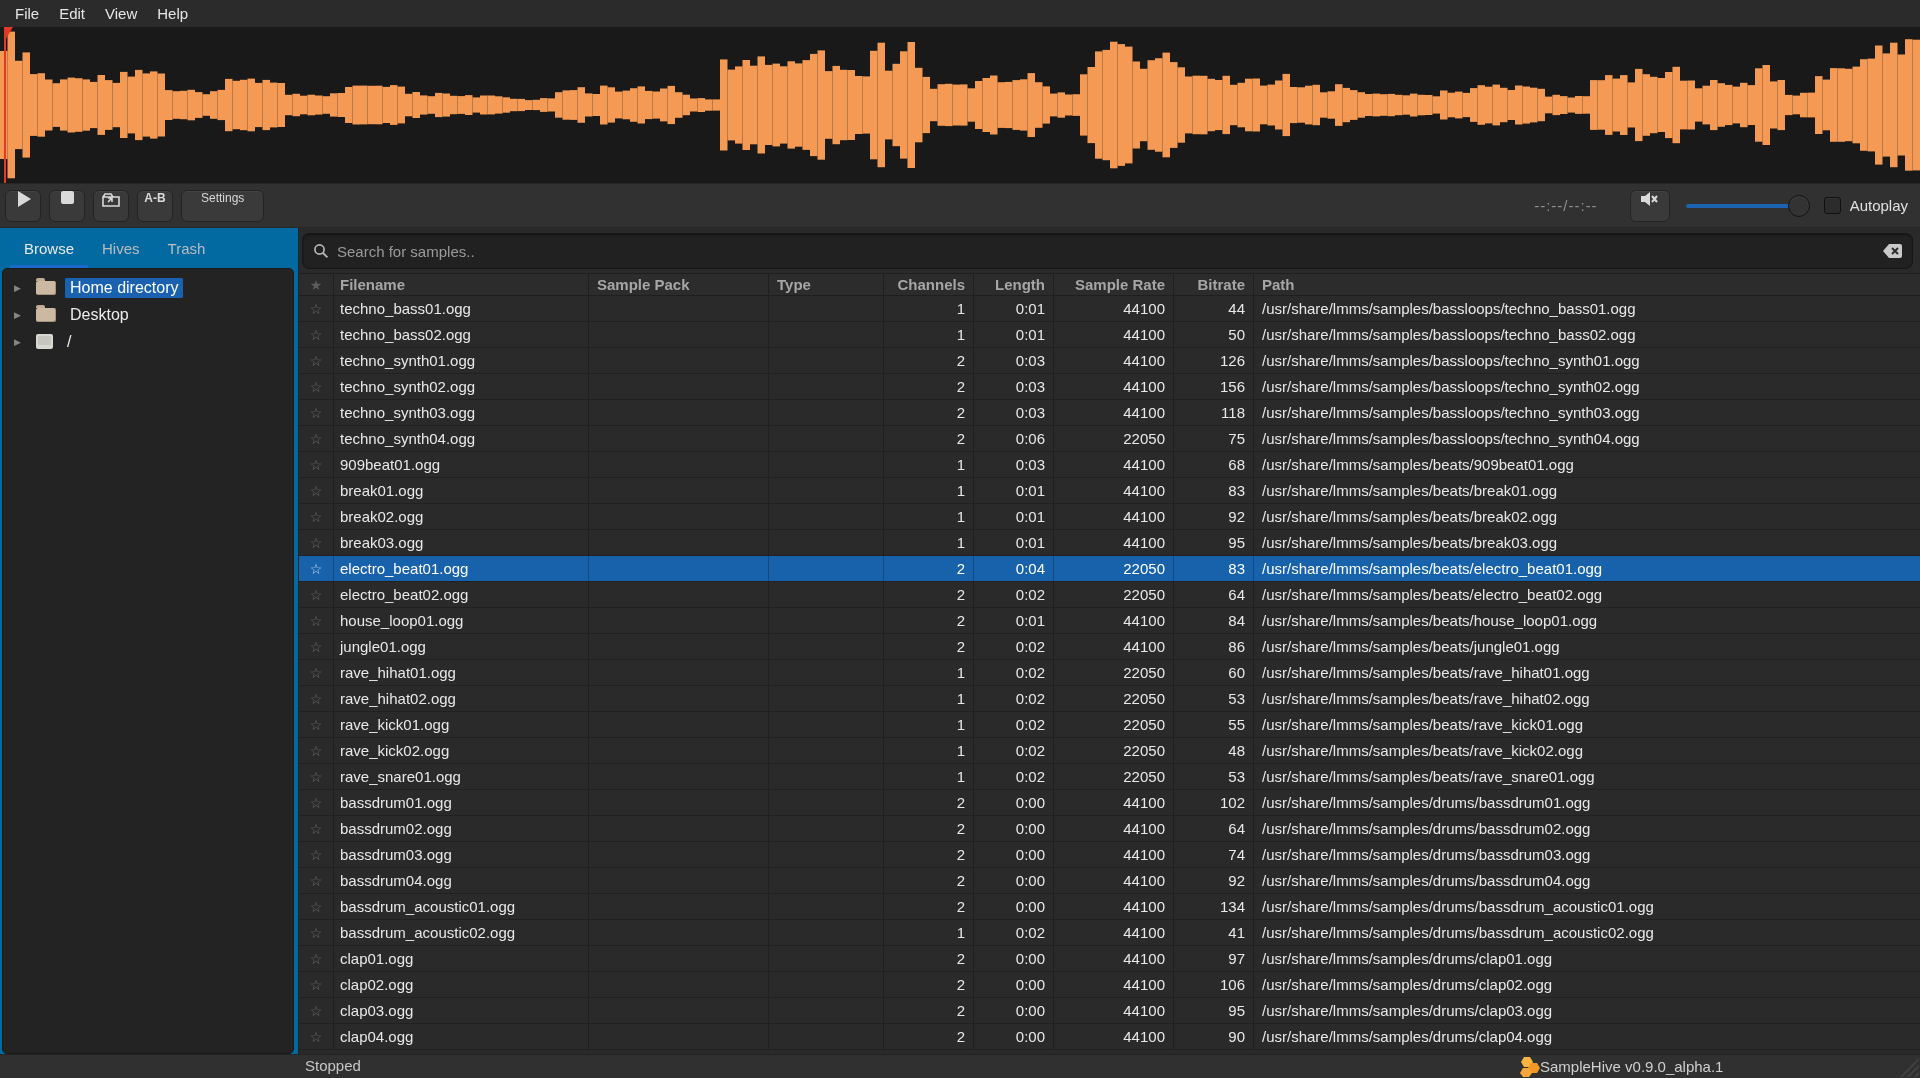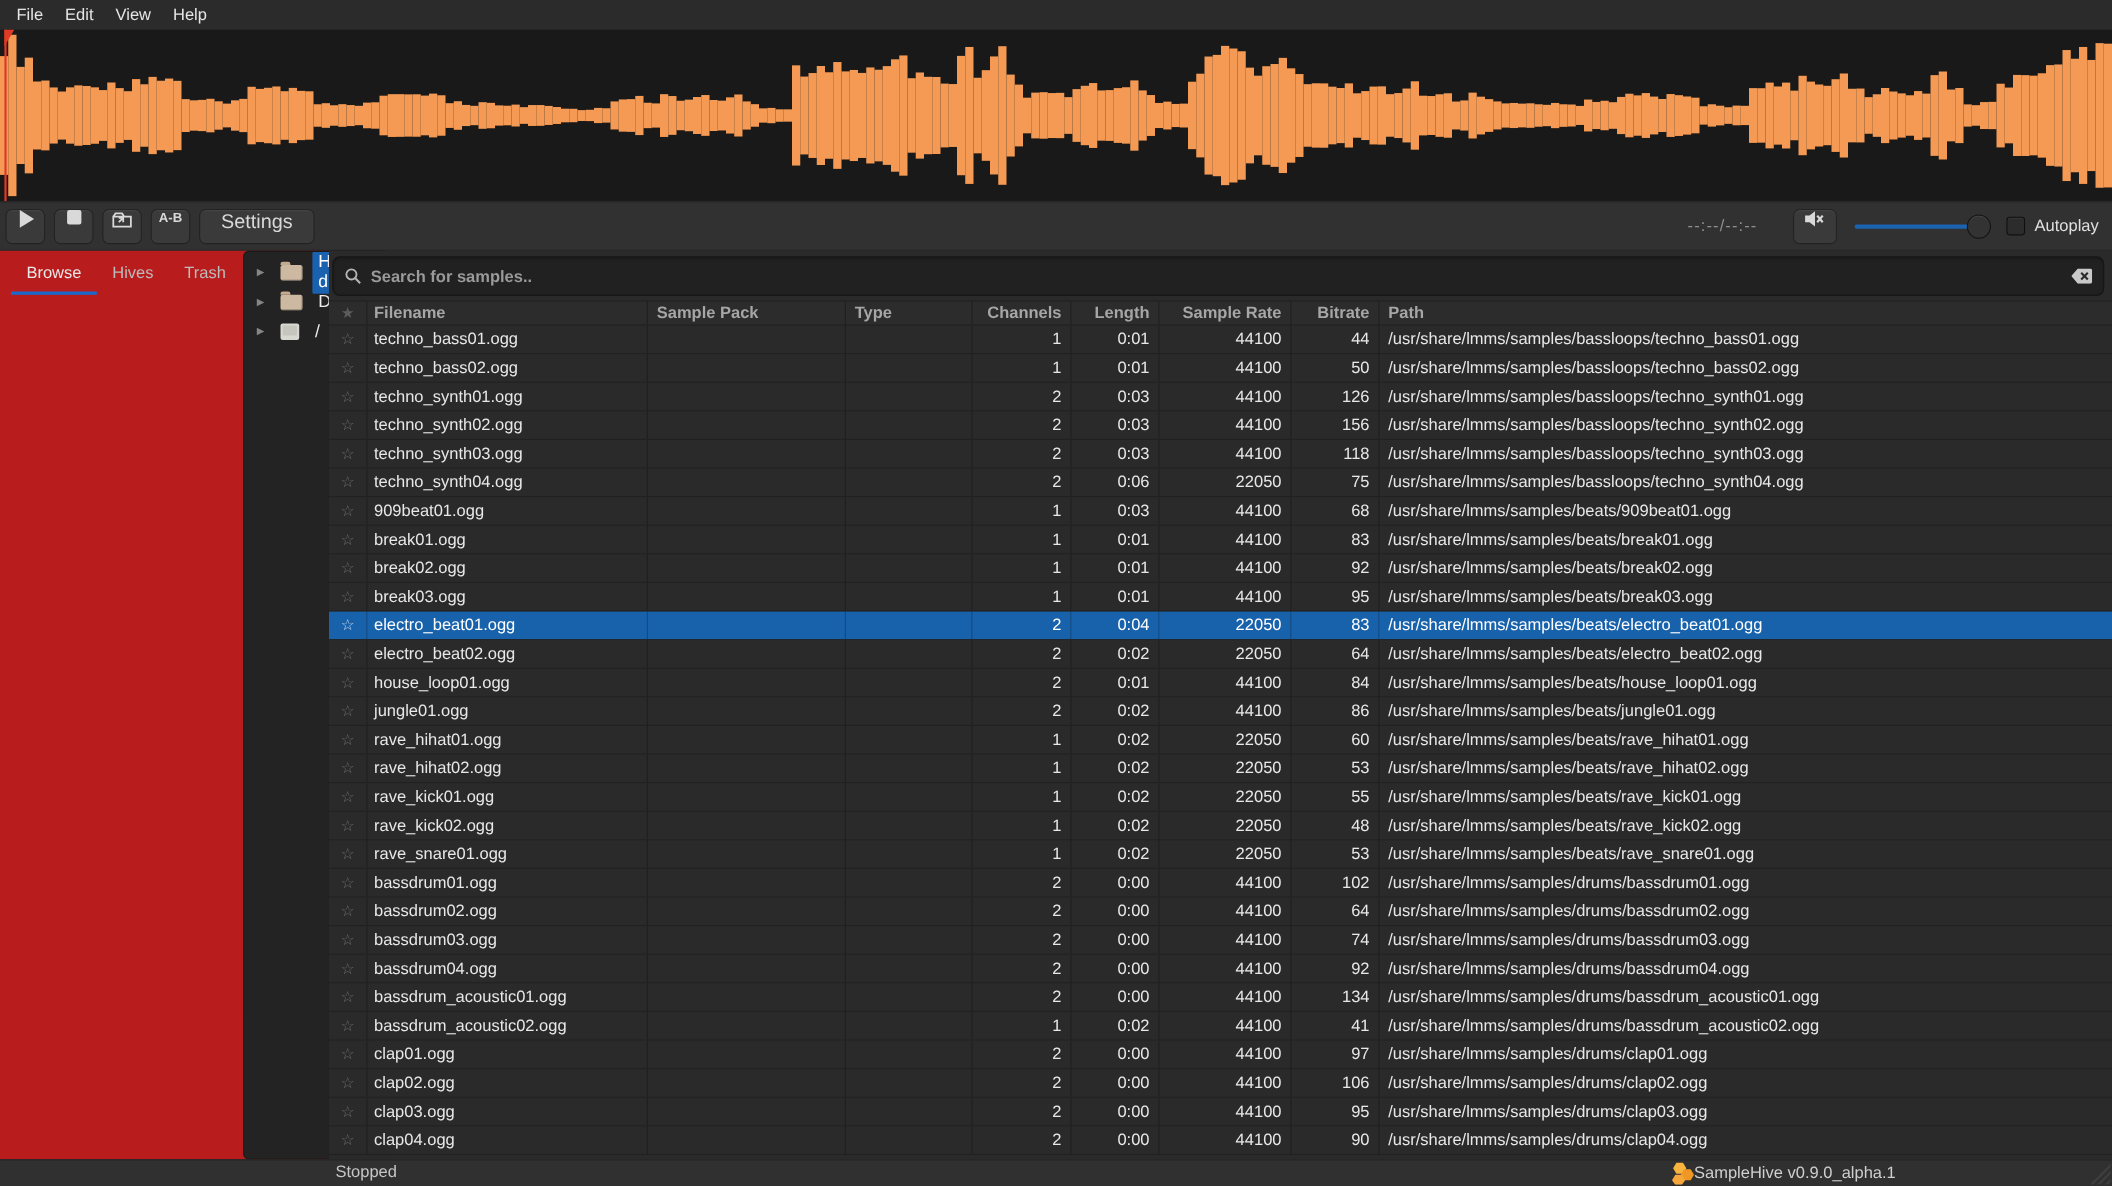--- a/index.html
+++ b/index.html
@@ -21,41 +21,41 @@
     background:#e03a25; }
   .playhead-flag { position:absolute; left:4px; top:0; width:0; height:0;
     border-top:15px solid #e03a25; border-right:9px solid transparent; }
   
   .toolbar { position:absolute; top:183px; left:0; right:0; height:45px;
     background:#313131; border-top:1px solid #252525; border-bottom:1px solid #272727;
     display:flex; align-items:center; padding:0 12px 0 5px; gap:8px; }
   .btn { height:32px; min-width:36px; background:#3a3a3a; border:1px solid #232323;
     border-radius:6px; box-shadow:inset 0 1px 0 rgba(255,255,255,.05);
     display:flex; align-items:flex-start; justify-content:center; color:#d9d9d9; cursor:default; }
-  .settings-btn { padding:0 19px; font-size:18px; }
+  .settings-btn { padding:0 19px; font-size:12px; }
   .icon-play { width:0; height:0; border-left:13px solid #d9d9d9;
     border-top:8px solid transparent; border-bottom:8px solid transparent; margin-left:3px; }
   .icon-stop { width:13px; height:13px; background:#d9d9d9; border-radius:2px; }
   .icon-ab { font-size:12px; font-weight:bold; letter-spacing:0; color:#d9d9d9; }
   .toolbar-right { margin-left:auto; display:flex; align-items:center; }
   .time-display { color:#8f8f8f; font-size:15px; margin-right:32px; letter-spacing:1px; }
   .mute-btn { width:40px; }
   .slider { width:118px; height:32px; position:relative; margin:0 20px 0 16px; }
   .slider-track { position:absolute; left:0; right:0; top:14px; height:4px;
     border-radius:2px; background:#1b63b0; }
   .slider-knob { position:absolute; right:-6px; top:5px; width:22px; height:22px;
     border-radius:50%; background:#333333; border:1px solid #141414;
     box-shadow:inset 0 1px 0 rgba(255,255,255,.07); }
   .checkbox { width:17px; height:17px; background:#2c2c2c; border:1px solid #101010;
     border-radius:3px; box-shadow:inset 0 1px 0 rgba(255,255,255,.04); }
   .autoplay-label { font-size:15px; color:#e0e0e0; margin-left:9px; }
   
   .main { position:absolute; top:228px; left:0; right:0; bottom:24px; display:flex; }
-  .side { width:299px; background:#b91c1c; border-right:1px solid #232323;
-    display:flex; flex-direction:row; }
+  .side { width:299px; background:#0369a1; border-right:1px solid #232323;
+    display:flex; flex-direction:column; }
   .tabs { height:40px; display:flex; padding-left:10px; font-size:15px; flex:none; }
   .tab { padding:0 14px; display:flex; align-items:center; color:#bcbcbc; position:relative; }
   .tab.active { color:#e9e9e9; }
   .tab.active::after { content:''; position:absolute; left:0; right:0; bottom:0;
     height:3px; background:#1b6acb; }
   .tree { flex:1; margin:0 4px 0 2px; background:#232323; border:1px solid #1a1a1a;
     border-radius:5px; padding-top:5px; }
   .tree-row { height:27px; display:flex; align-items:center; padding-left:11px;
     font-size:16px; color:#ededed; }
   .expander { color:#868686; font-size:9px; width:14px; flex:none; }
@@ -75,21 +75,21 @@
     padding:0 14px 0 35px; color:#d8d8d8; font-size:16px;
     box-shadow:inset 0 1px 0 rgba(255,255,255,.05); }
   .combo-arrow { margin-left:auto; color:#cfcfcf; font-size:10px; }
   
   .content { flex:1; display:flex; flex-direction:column; background:#2a2a2a; min-width:0; }
   .searchbar { margin:5px 7px 4px 3px; height:36px; flex:none; background:#212121;
     border:1px solid #161616; border-radius:7px; display:flex; align-items:center;
     padding:0 10px; box-shadow:inset 0 1px 2px rgba(0,0,0,.35); }
   .searchbar svg { flex:none; }
   .search-input { flex:1; background:transparent; border:none; outline:none;
-    color:#dddddd; font-size:15px; font-family:inherit; margin-left:8px;font-weight:bold; }
+    color:#dddddd; font-size:15px; font-family:inherit; margin-left:8px; }
   .search-input::placeholder { color:#9a9a9a; opacity:1; }
   .clear-icon { flex:none; margin-left:8px; }
   
   .table { flex:1; display:flex; flex-direction:column; overflow:hidden; }
   .thead { height:23px; flex:none; background:#2c2c2c; border-top:1px solid #1f1f1f;
     border-bottom:1px solid #1f1f1f; display:flex; font-weight:bold; font-size:15px;
     color:#a6a6a6; }
   .trow { height:26px; flex:none; display:flex; font-size:15px; color:#e8e8e8;
     background:#2a2a2a; border-bottom:1px solid #212121; }
   .trow.selected { background:#1862ac; color:#ffffff; }

